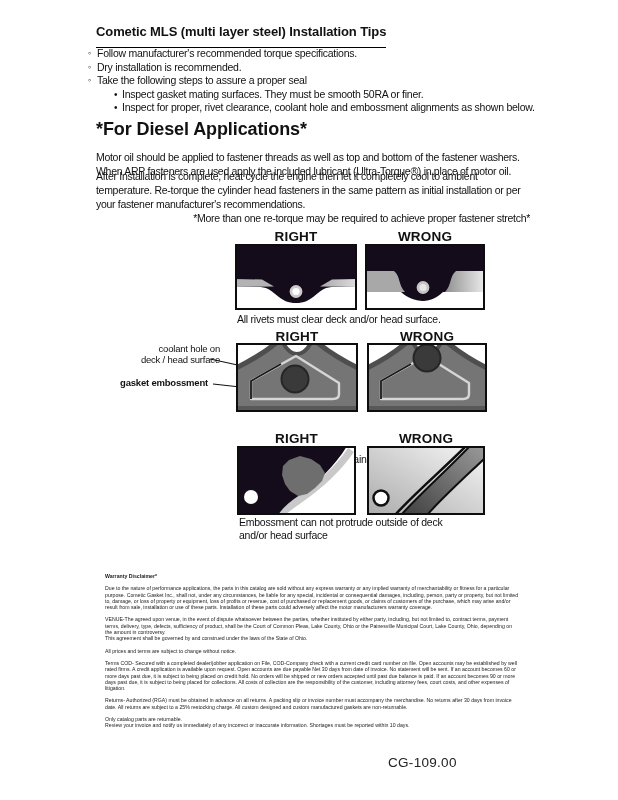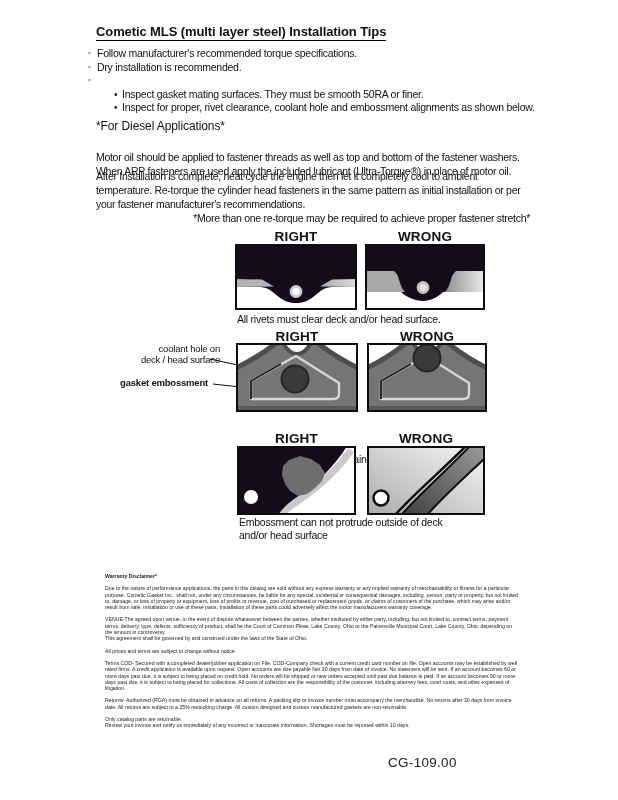--- a/index.html
+++ b/index.html
@@ -5,28 +5,28 @@
   * { margin:0; padding:0; box-sizing:border-box; }
   html,body { background:#e8e8e8; }
   .page {
     position:relative; width:618px; height:800px; background:#ffffff;
     font-family:"Liberation Sans","DejaVu Sans",sans-serif; color:#111;
     overflow:hidden; margin:0 auto;
   }
   .abs { position:absolute; }
   .title {
     left:96px; top:24px; font-size:13px; font-weight:bold;
-    border-bottom:1.6px solid #000; padding-bottom:1px; letter-spacing:-0.1px;
+    border-bottom:1.6px solid #000; padding-bottom:8px; letter-spacing:-0.1px;
   }
   .bullets { left:88px; top:47px; width:470px; font-size:10.5px; letter-spacing:-0.25px; }
   .b-row { display:flex; line-height:13.5px; }
   .b-dot { width:9px; font-size:9px; line-height:13.5px; }
   .sb-row { display:flex; line-height:13.5px; margin-left:26px; }
   .sb-dot { width:8px; font-size:10px; line-height:13px; }
-  .diesel-h { left:96px; top:119px; font-size:12px; font-weight:normal; letter-spacing:-0.1px; }
+  .diesel-h { left:96px; top:119px; font-size:18px; font-weight:bold; letter-spacing:-0.1px; }
   .para { left:96px; width:434px; font-size:10.5px; line-height:14px; letter-spacing:-0.3px; }
   .p1 { top:150px; } .p2 { top:169px; } .p3 { top:211px;text-align:right; }
 
   .dg-row { position:absolute; width:252px; }
   .dg-label { position:absolute; top:0; width:122px; text-align:center; font-size:13.5px; font-weight:bold; letter-spacing:0.2px; }
   .dg-panel { position:absolute; top:15px; line-height:0; }
   .dg-caption { position:absolute; font-size:10.5px; letter-spacing:-0.25px; line-height:12.5px; }
 
   .side-label { position:absolute; text-align:right; font-size:9.5px; line-height:10.5px; letter-spacing:-0.2px; color:#111; }
 
@@ -47,20 +47,21 @@
     <div class="b-row">
       <span class="b-dot">◦</span>
       <span>Follow manufacturer's recommended torque specifications.</span>
     </div>
     <div class="b-row">
       <span class="b-dot">◦</span>
       <span>Dry installation is recommended.</span>
     </div>
     <div class="b-row">
       <span class="b-dot">◦</span>
+      <span>Take the following steps to assure a proper seal</span>
     </div>
     <div class="sb-row">
       <span class="sb-dot">•</span>
       <span>Inspect gasket mating surfaces.  They must be smooth 50RA or finer.</span>
     </div>
     <div class="sb-row">
       <span class="sb-dot">•</span>
       <span>Inspect for proper, rivet clearance, coolant hole and embossment alignments as shown below.</span>
     </div>
   </div>

